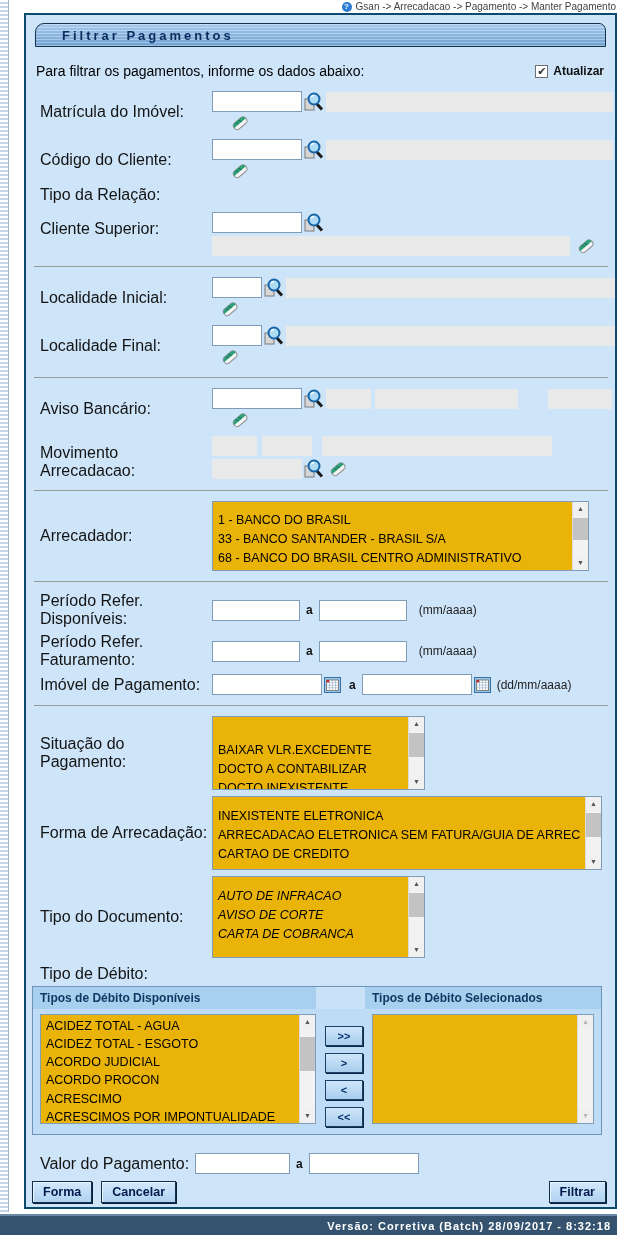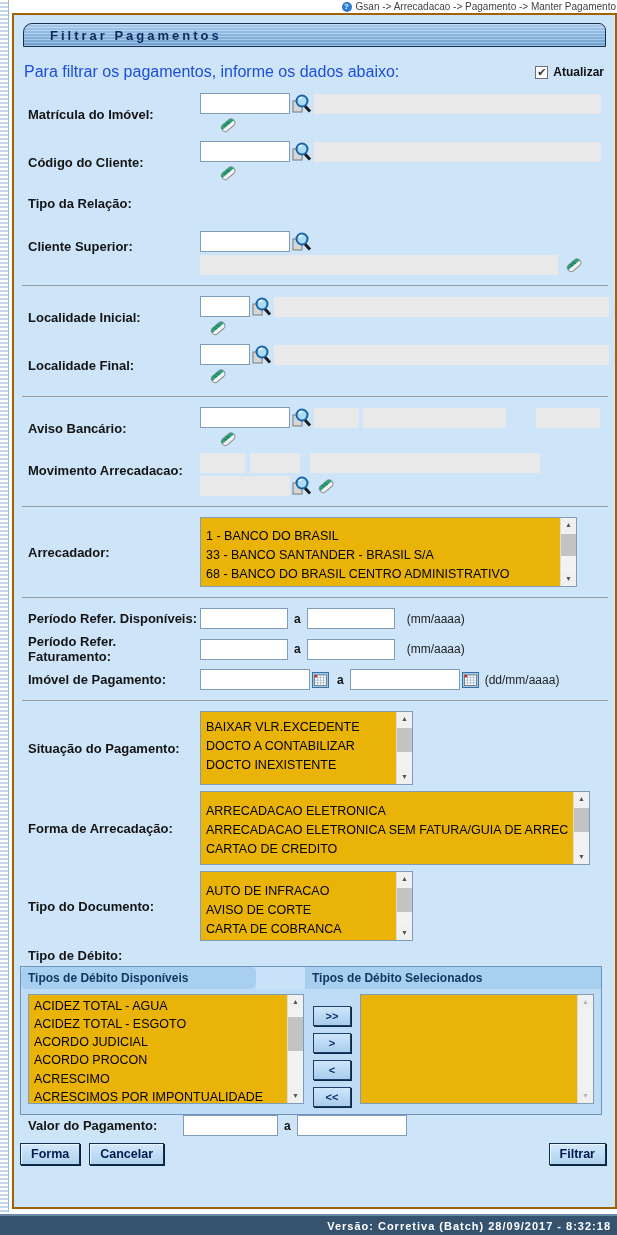--- a/index.html
+++ b/index.html
@@ -8,33 +8,33 @@
   .side-stripes { position:absolute; left:0; top:0; width:9px; height:1212px;
     background:repeating-linear-gradient(to bottom,#ffffff 0 2px,#c3d7ea 2px 4px);
     border-right:1px solid #9fb6cc; }
 
   .topbar { position:absolute; left:10px; top:0; right:0; height:13px; background:#fff;
     display:flex; justify-content:flex-end; align-items:center; gap:4px;
     font-size:10px; color:#444; padding-right:1px; white-space:nowrap; }
   .help-icon { width:10px; height:10px; border-radius:50%; background:#2a7ad2; color:#fff;
     font-size:8px; line-height:10px; text-align:center; font-weight:bold; flex:0 0 auto; }
 
-  .frame { position:absolute; left:12px; top:13px; right:0; height:1196px;
-    background:#cde4f9; border:2px solid #a16207; overflow:hidden; }
+  .frame { position:absolute; left:24px; top:13px; right:0; height:1196px;
+    background:#cde4f9; border:2px solid #0c4a6e; overflow:hidden; }
 
   .titlebar { margin:8px 9px 0 9px; height:24px; border:1px solid #16304f;
     border-radius:9px 7px 0 0;
     background:linear-gradient(#a6c9ec,#6d9fd0);
     background-image:repeating-linear-gradient(to bottom,rgba(255,255,255,.35) 0 1px,rgba(0,0,0,0) 1px 3px),linear-gradient(#a6c9ec,#6d9fd0);
     display:flex; align-items:center; padding-left:26px; }
   .titlebar .t { font-size:13px; font-weight:bold; letter-spacing:3px; color:#0b2d5e; }
 
   .form-area { padding:0 3px 0 4px; }
   .row { display:flex; align-items:center; }
-  .lbl { width:182px; padding-left:10px; font-weight:bold; font-size:13px; color:#141414; flex:0 0 auto; }
+  .lbl { width:182px; padding-left:10px; font-weight:normal; font-size:16px; color:#141414; flex:0 0 auto; }
   .lbl.top { align-self:flex-start; padding-top:4px; }
   .fgroup { display:flex; flex-direction:column; }
   .frow { display:flex; align-items:center; }
 
   .tb { height:21px; border:1px solid #7f9db9; background:#fff; font-size:12px; padding:0 3px;
     font-family:"Liberation Sans",sans-serif; }
   .w50{width:50px;} .w88{width:88px;} .w90{width:90px;} .w95{width:95px;} .w110{width:110px;}
   .ro { height:20px; background:#e9e9e9; flex:0 0 auto; }
   .icon-btn { margin:0 2px; flex:0 0 auto; cursor:pointer; }
   .eraser-row { margin-top:1px; padding-left:16px; }
@@ -64,21 +64,21 @@
   .vscroll { width:16px; background:#f2f2f2; border-left:1px solid #dcdcdc; display:flex;
     flex-direction:column; flex:0 0 auto; }
   .sb-btn { height:14px; line-height:14px; font-size:7px; text-align:center; color:#555; background:#f0f0f0; }
   .sb-btn.dim { color:#b5b5b5; }
   .sb-track { flex:1; position:relative; }
   .sb-thumb { position:absolute; top:2px; left:0; width:100%; background:#c3c3c3; }
 
   .debito-panel { margin:3px 10px 0 2px; border:1px solid #6e93b8; background:#bedcf6; }
   .debito-head { display:flex; }
   .hd { background:#a8cfee; font-weight:bold; font-size:12px; color:#10365f; padding:4px 7px; }
-  .hd.left { width:235px; flex:0 0 auto;border-radius:6px; }
+  .hd.left { width:283px; flex:0 0 auto; }
   .hd.gap { background:#cae2f7; width:49px; flex:0 0 auto; }
   .hd.right { flex:1; }
   .debito-body { display:flex; padding:5px 7px 7px 7px;border-radius:20px; }
   .xfer-col { width:56px; display:flex; flex-direction:column; align-items:center;
     justify-content:flex-start; gap:7px; padding-top:12px; flex:0 0 auto; }
   .xbtn { width:38px; height:20px; font-size:11px; font-weight:bold; color:#06306b;
     background:linear-gradient(#cfe6fb,#a9cdec); border:1px solid #1c3f66;
     box-shadow:1px 1px 0 #0d2844; cursor:pointer; font-family:"Liberation Sans",sans-serif; }
 
   .btn { background:linear-gradient(#d3e8fb,#aed2f0); border:1px solid #142f4e;
@@ -106,21 +106,21 @@
 
 <div class="frame">
 
   <div class="titlebar">
     <span class="t">Filtrar Pagamentos</span>
   </div>
 
   <div class="form-area">
 
     <div class="row" style="margin-top:16px;">
-      <span style="font-size:16px; padding-left:6px; color:#1d4ed8;">Para filtrar os pagamentos, informe os dados abaixo:</span>
+      <span style="font-size:14px; padding-left:6px; color:#000000;">Para filtrar os pagamentos, informe os dados abaixo:</span>
       <span class="atualizar">
         <span class="cbx" data-checked="true">
             <span class="mark">✔</span>
           </span>
         <span class="lab">Atualizar</span>
       </span>
     </div>
 
     <div class="row" style="margin-top:12px;">
       <div class="lbl">Matrícula do Imóvel:</div>
@@ -175,25 +175,25 @@
                   <path d="M2.5,10.2 a3.5,3.7 0 0 1 3.5,-3.7 h8 a3.5,3.7 0 0 1 3.5,3.7 z" fill="#2fa07a"></path>
                   <line x1="7" y1="6.8" x2="8.6" y2="10" stroke="#1d7a58"></line>
                   <line x1="10.4" y1="6.8" x2="12" y2="10" stroke="#1d7a58"></line>
                 </g>
               </svg>
           </span>
         </div>
       </div>
     </div>
 
-    <div class="row" style="margin-top:13px;">
+    <div class="row" style="margin-top:5px;">
       <div class="lbl">Tipo da Relação:</div>
     </div>
 
-    <div class="row" style="margin-top:20px;">
+    <div class="row" style="margin-top:8px;">
       <div class="lbl top" style="padding-top:8px;">Cliente Superior:</div>
       <div class="fgroup" style="flex:1;">
         <div class="frow">
           <input class="tb w90" value="" style="">
           <span class="icon-btn">
             <svg width="20" height="20" viewBox="0 0 20 20">
                 <rect x="1" y="7" width="9" height="11" fill="#d6d6d6" stroke="#7a7a7a"></rect>
                 <line x1="12" y1="11" x2="18" y2="17.5" stroke="#1c1c1c" stroke-width="3"></line>
                 <circle cx="10" cy="7" r="5.5" fill="#aedcf5" stroke="#1565a8" stroke-width="2"></circle>
                 <path d="M7 5 a4 4 0 0 1 3 -1.5" stroke="#fff" stroke-width="1.5" fill="none"></path>
@@ -404,56 +404,56 @@
           </svg>
       </span>
       <span class="hint" style="margin-left:4px;">(dd/mm/aaaa)</span>
     </div>
 
     <hr class="div">
 
     <div class="row" style="margin-top:4px;">
       <div class="lbl">Situação do Pagamento:</div>
       <div class="listbox" style="width:213px; height:74px;">
-        <div class="opts" style="padding-top:6px;">
+        <div class="opts" style="padding-top:24px;">
             <div>BAIXAR VLR.EXCEDENTE</div>
             <div>DOCTO A CONTABILIZAR</div>
             <div>DOCTO INEXISTENTE</div>
           </div>
         <div class="vscroll">
           <div class="sb-btn">▲</div>
           <div class="sb-track">
               <div class="sb-thumb" style="height:24px;"></div>
             </div>
           <div class="sb-btn">▼</div>
         </div>
       </div>
     </div>
 
     <div class="row" style="margin-top:6px;">
       <div class="lbl">Forma de Arrecadação:</div>
       <div class="listbox" style="width:390px; height:74px;">
         <div class="opts" style="padding-top:10px;">
-            <div>ARRECADACAO ELETRONICA</div>
+            <div>INEXISTENTE ELETRONICA</div>
             <div>ARRECADACAO ELETRONICA SEM FATURA/GUIA DE ARREC</div>
             <div>CARTAO DE CREDITO</div>
           </div>
         <div class="vscroll">
           <div class="sb-btn">▲</div>
           <div class="sb-track">
               <div class="sb-thumb" style="height:24px;"></div>
             </div>
           <div class="sb-btn">▼</div>
         </div>
       </div>
     </div>
 
     <div class="row" style="margin-top:6px;">
       <div class="lbl">Tipo do Documento:</div>
-      <div class="listbox" style="width:213px; height:70px;">
+      <div class="listbox" style="width:213px; height:82px;font-style:italic;">
         <div class="opts" style="padding-top:10px;">
             <div>AUTO DE INFRACAO</div>
             <div>AVISO DE CORTE</div>
             <div>CARTA DE COBRANCA</div>
           </div>
         <div class="vscroll">
           <div class="sb-btn">▲</div>
           <div class="sb-track">
               <div class="sb-thumb" style="height:24px;"></div>
             </div>
@@ -500,21 +500,21 @@
           <div class="opts"></div>
           <div class="vscroll">
             <div class="sb-btn dim">▲</div>
             <div class="sb-track"></div>
             <div class="sb-btn dim">▼</div>
           </div>
         </div>
       </div>
     </div>
 
-    <div class="row" style="margin-top:0;">
+    <div class="row" style="margin-top:18px;">
       <div class="lbl" style="width:165px;">Valor do Pagamento:</div>
       <input class="tb w95" value="" style="">
       <span class="sep">a</span>
       <input class="tb w110" value="" style="">
     </div>
 
     <div class="btnrow">
       <button class="btn">Forma</button>
       <button class="btn">Cancelar</button>
       <button class="btn push">Filtrar</button>

